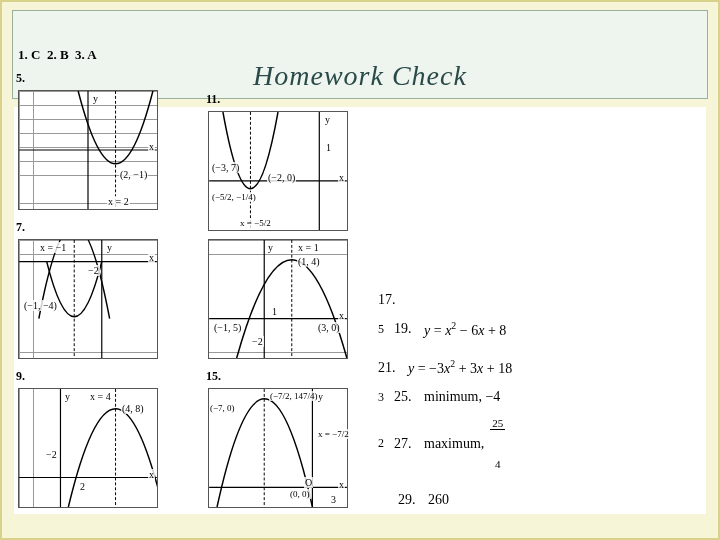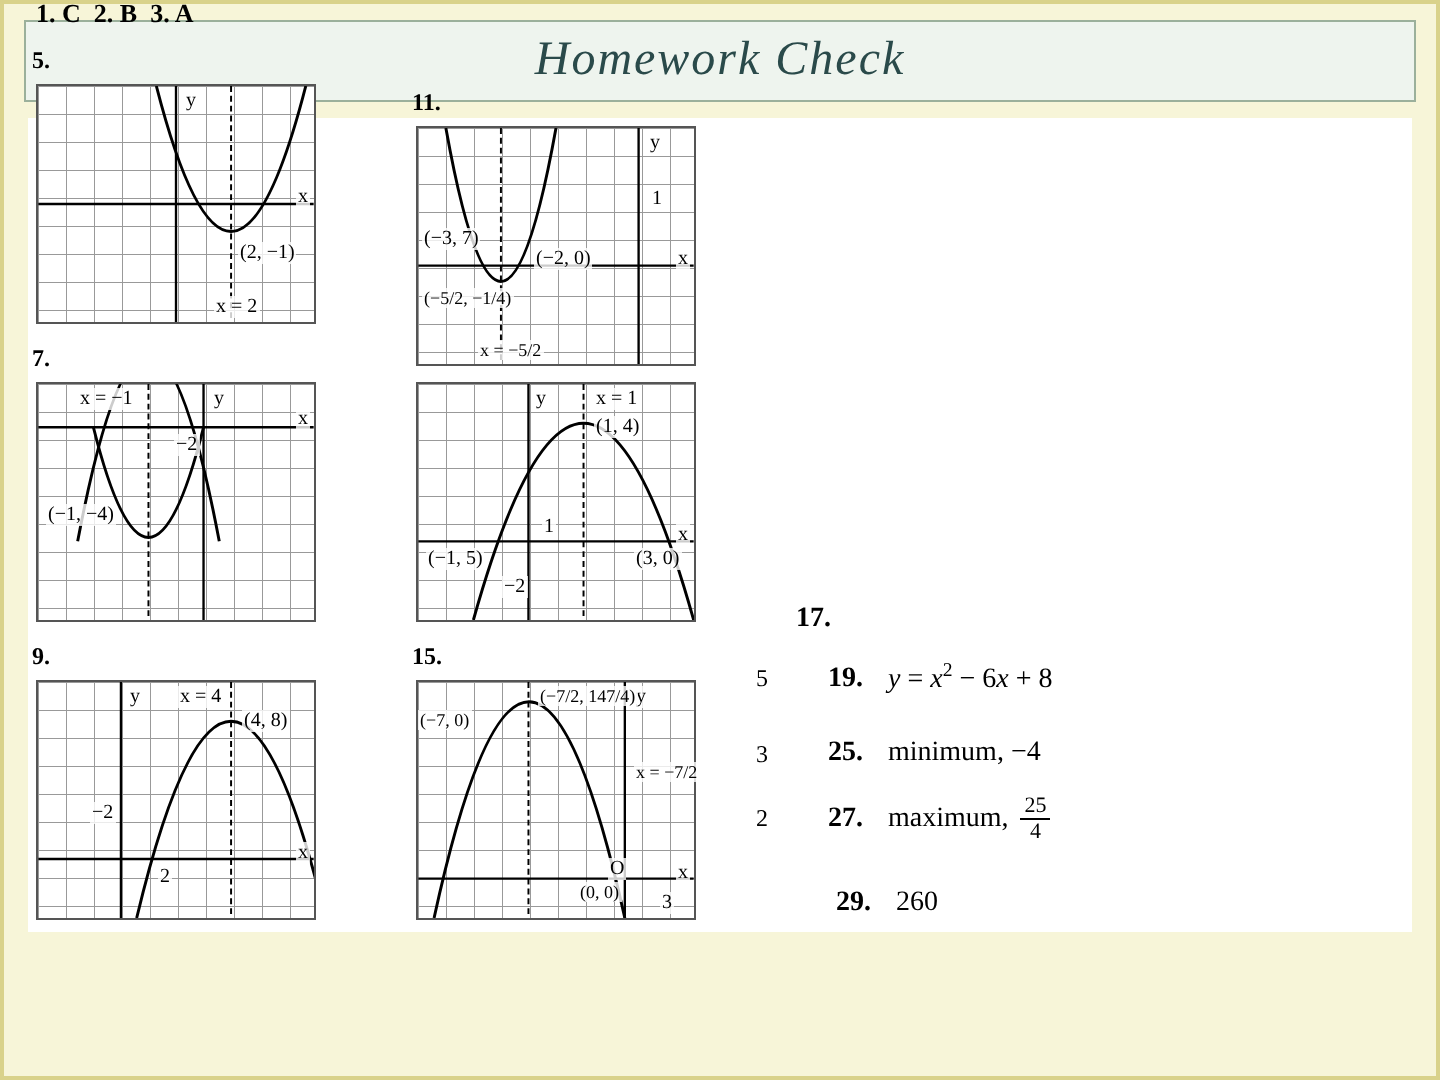--- a/index.html
+++ b/index.html
@@ -19,24 +19,25 @@
   .title-bar {
     margin: 8px 10px 4px 10px;
     background: #eef4ee;
     border: 1px solid #9bb09b;
     padding: 6px 0;
     text-align: center;
   }
   .title-bar h1 {
     font-family: 'Georgia', serif;
     font-style: italic;
-    font-size: 24px;
+    font-size: 28px;
     font-weight: normal;
     color: #2a4a4a;
     letter-spacing: 1px;
+    margin-top: 43px;
   }
   .content {
     margin: 8px 12px;
     background: #ffffff;
     height: 407px;
     display: flex;
     font-family: 'Times New Roman', serif;
     font-size: 13px;
     color: #000;
     align-items: flex-end;
@@ -79,30 +80,30 @@
     white-space: nowrap;
   }
   .ans-row {
     padding: 6px 0 6px 4px;
     font-size: 14px;
     display: flex;
     align-items: center;
     gap: 6px;
   }
   .ans-num {
-    font-weight: bold;
+    font-weight: normal;
     min-width: 24px;
-    margin-left: 20px;
   }
   .frac {
     display: inline-flex;
     flex-direction: column;
     align-items: center;
     font-size: 11px;
     vertical-align: middle;
+    gap: 28px;
   }
   .frac .n { border-bottom: 1px solid #000; padding: 0 2px; }
   .frac .d { padding: 0 2px; }
   sup { font-size: 0.7em; }
 </style>
 </head>
 <body>
 
 <div class="frame">
   <div class="title-bar">
@@ -227,20 +228,24 @@
       <div class="ans-row">
         <span class="ans-num">17.</span>
       </div>
       <div class="ans-row">
         <span style="width:10px;font-size:12px">5</span>
         <span class="ans-num">19.</span>
         <span><i>y</i> = <i>x</i><sup>2</sup> − 6<i>x</i> + 8</span>
       </div>
       <div style="height:8px"></div>
       <div class="ans-row">
+        <span class="ans-num">21.</span>
+        <span><i>y</i> = −3<i>x</i><sup>2</sup> + 3<i>x</i> + 18</span>
+      </div>
+      <div class="ans-row">
         <span style="width:10px;font-size:12px">3</span>
         <span class="ans-num">25.</span>
         <span>minimum, −4</span>
       </div>
       <div class="ans-row">
         <span style="width:10px;font-size:12px">2</span>
         <span class="ans-num">27.</span>
         <span>maximum,</span>
         <span class="frac">
           <span class="n">25</span>

